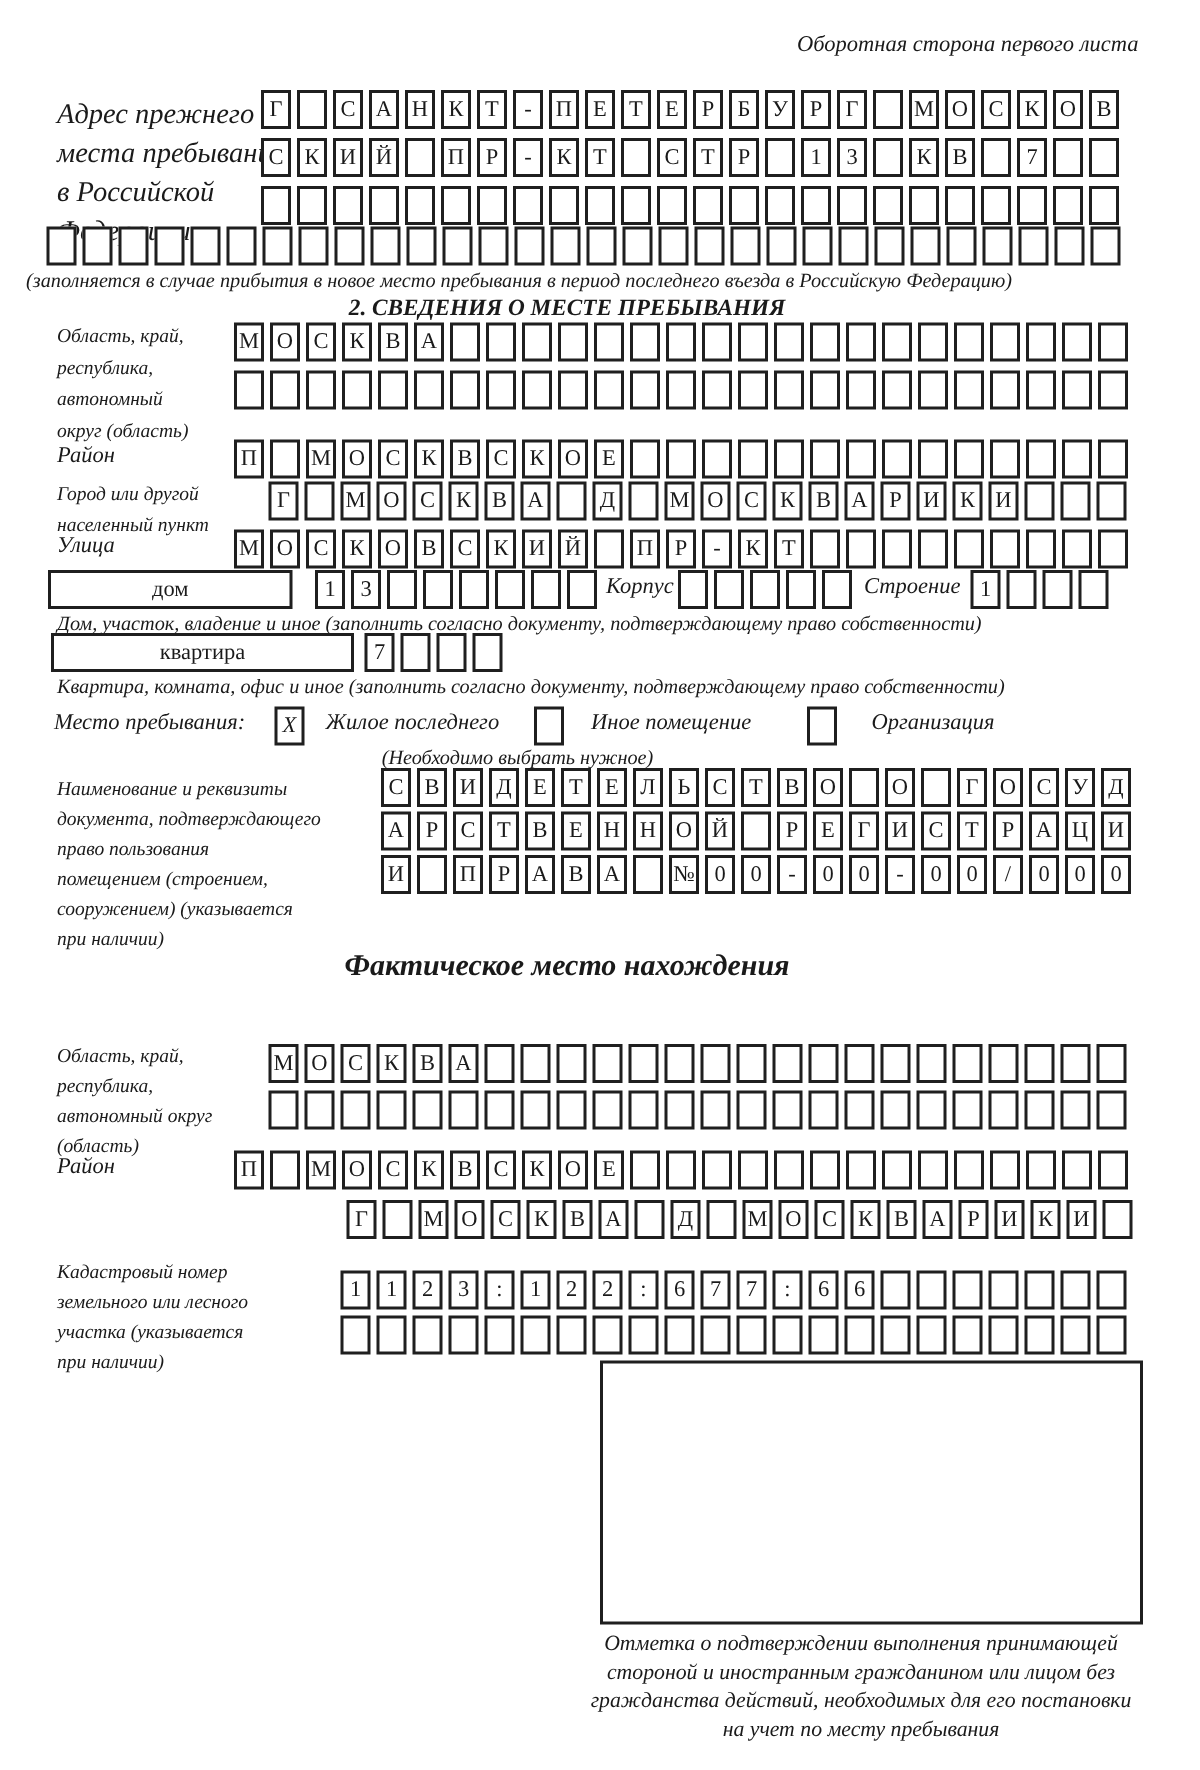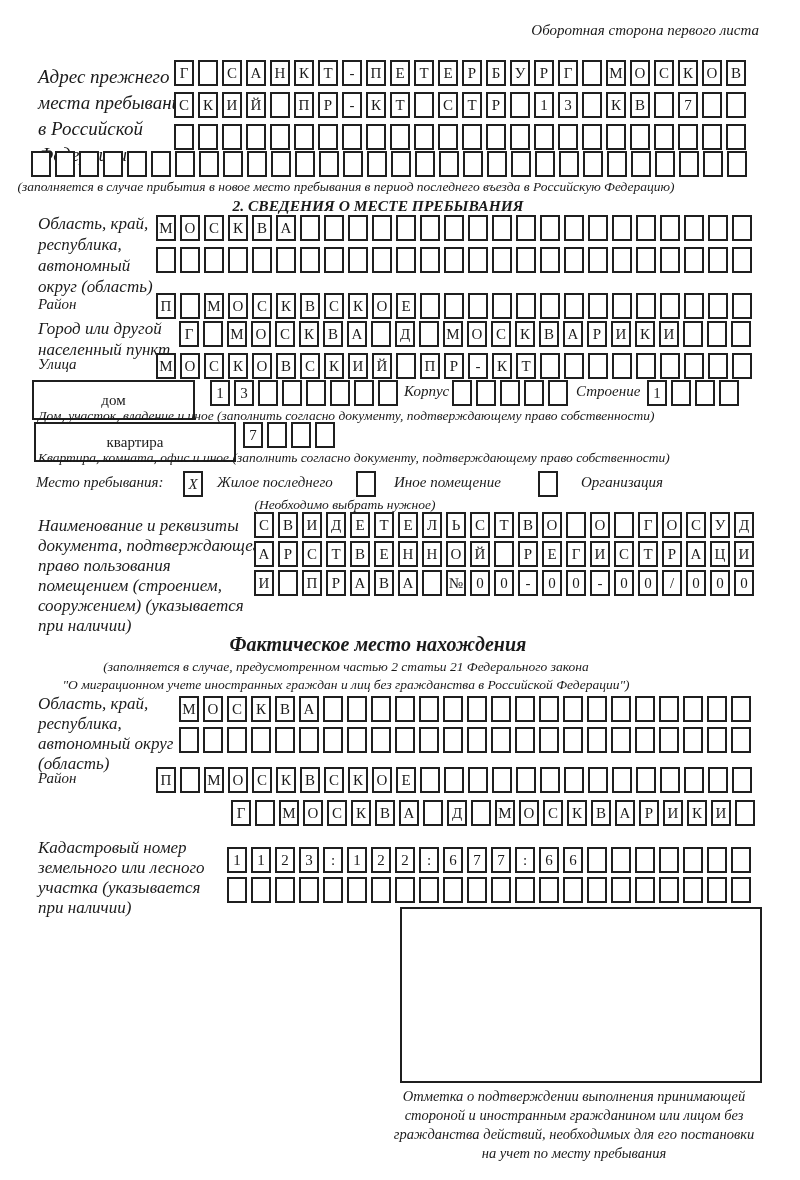--- a/index.html
+++ b/index.html
@@ -1,30 +1,30 @@
 <!DOCTYPE html>
 <html lang="ru"><head>
 <meta charset="utf-8">
 <style>
   html,body{margin:0;padding:0;background:#ffffff;}
   .page{
     position:relative;width:800px;height:1180px;background:#ffffff;
     font-family:"Liberation Serif","DejaVu Serif",serif;color:#1a1a1a;overflow:hidden;
   }
   .abs{position:absolute;font-style:italic;}
-  .lines{white-space:pre-line;line-height:21px;font-size:17px;}
+  .lines{white-space:pre-line;line-height:21px;font-size:13px;}
   .boxrow{position:absolute;display:flex;}
   .cb{
     flex:none;width:20px;height:26px;box-sizing:border-box;border:2px solid #1f1f1f;
     margin-right:4px;display:flex;align-items:center;justify-content:center;
     font-size:15px;line-height:1;background:#fff;
   }
   .cb:last-child{margin-right:0;}
   .wide-label{
-    position:absolute;box-sizing:border-box;border:2px solid #1f1f1f;height:40px;
+    position:absolute;box-sizing:border-box;border:2px solid #1f1f1f;height:26px;
     display:flex;align-items:center;justify-content:center;font-size:15px;background:#fff;
   }
   .note{font-size:13.5px;}
   .center{left:0;width:692px;text-align:center;}
   .b{font-weight:bold;padding-left:32px;}
   .lab{font-size:15px;}
   .stamp-box{position:absolute;box-sizing:border-box;border:2px solid #1f1f1f;background:#fff;}
 </style>
 </head>
 <body>
@@ -413,22 +413,20 @@
       <span class="cb">-</span>
       <span class="cb">0</span>
       <span class="cb">0</span>
       <span class="cb">/</span>
       <span class="cb">0</span>
       <span class="cb">0</span>
       <span class="cb">0</span>
     </div>
 
   <div class="abs b center" style="top:633px;font-size:20px;">Фактическое место нахождения</div>
-  <div class="abs note center lines" style="top:658px;line-height:18px;font-size:13.5px;">(заполняется в случае, предусмотренном частью 2 статьи 21 Федерального закона
-"О миграционном учете иностранных граждан и лиц без гражданства в Российской Федерации")</div>
 
   <div class="abs lines" style="left:38px;top:694px;line-height:20px;">Область, край,
 республика,
 автономный округ
 (область)</div>
   <div class="boxrow" style="left:179px;top:696px;">
       <span class="cb">М</span>
       <span class="cb">О</span>
       <span class="cb">С</span>
       <span class="cb">К</span>

